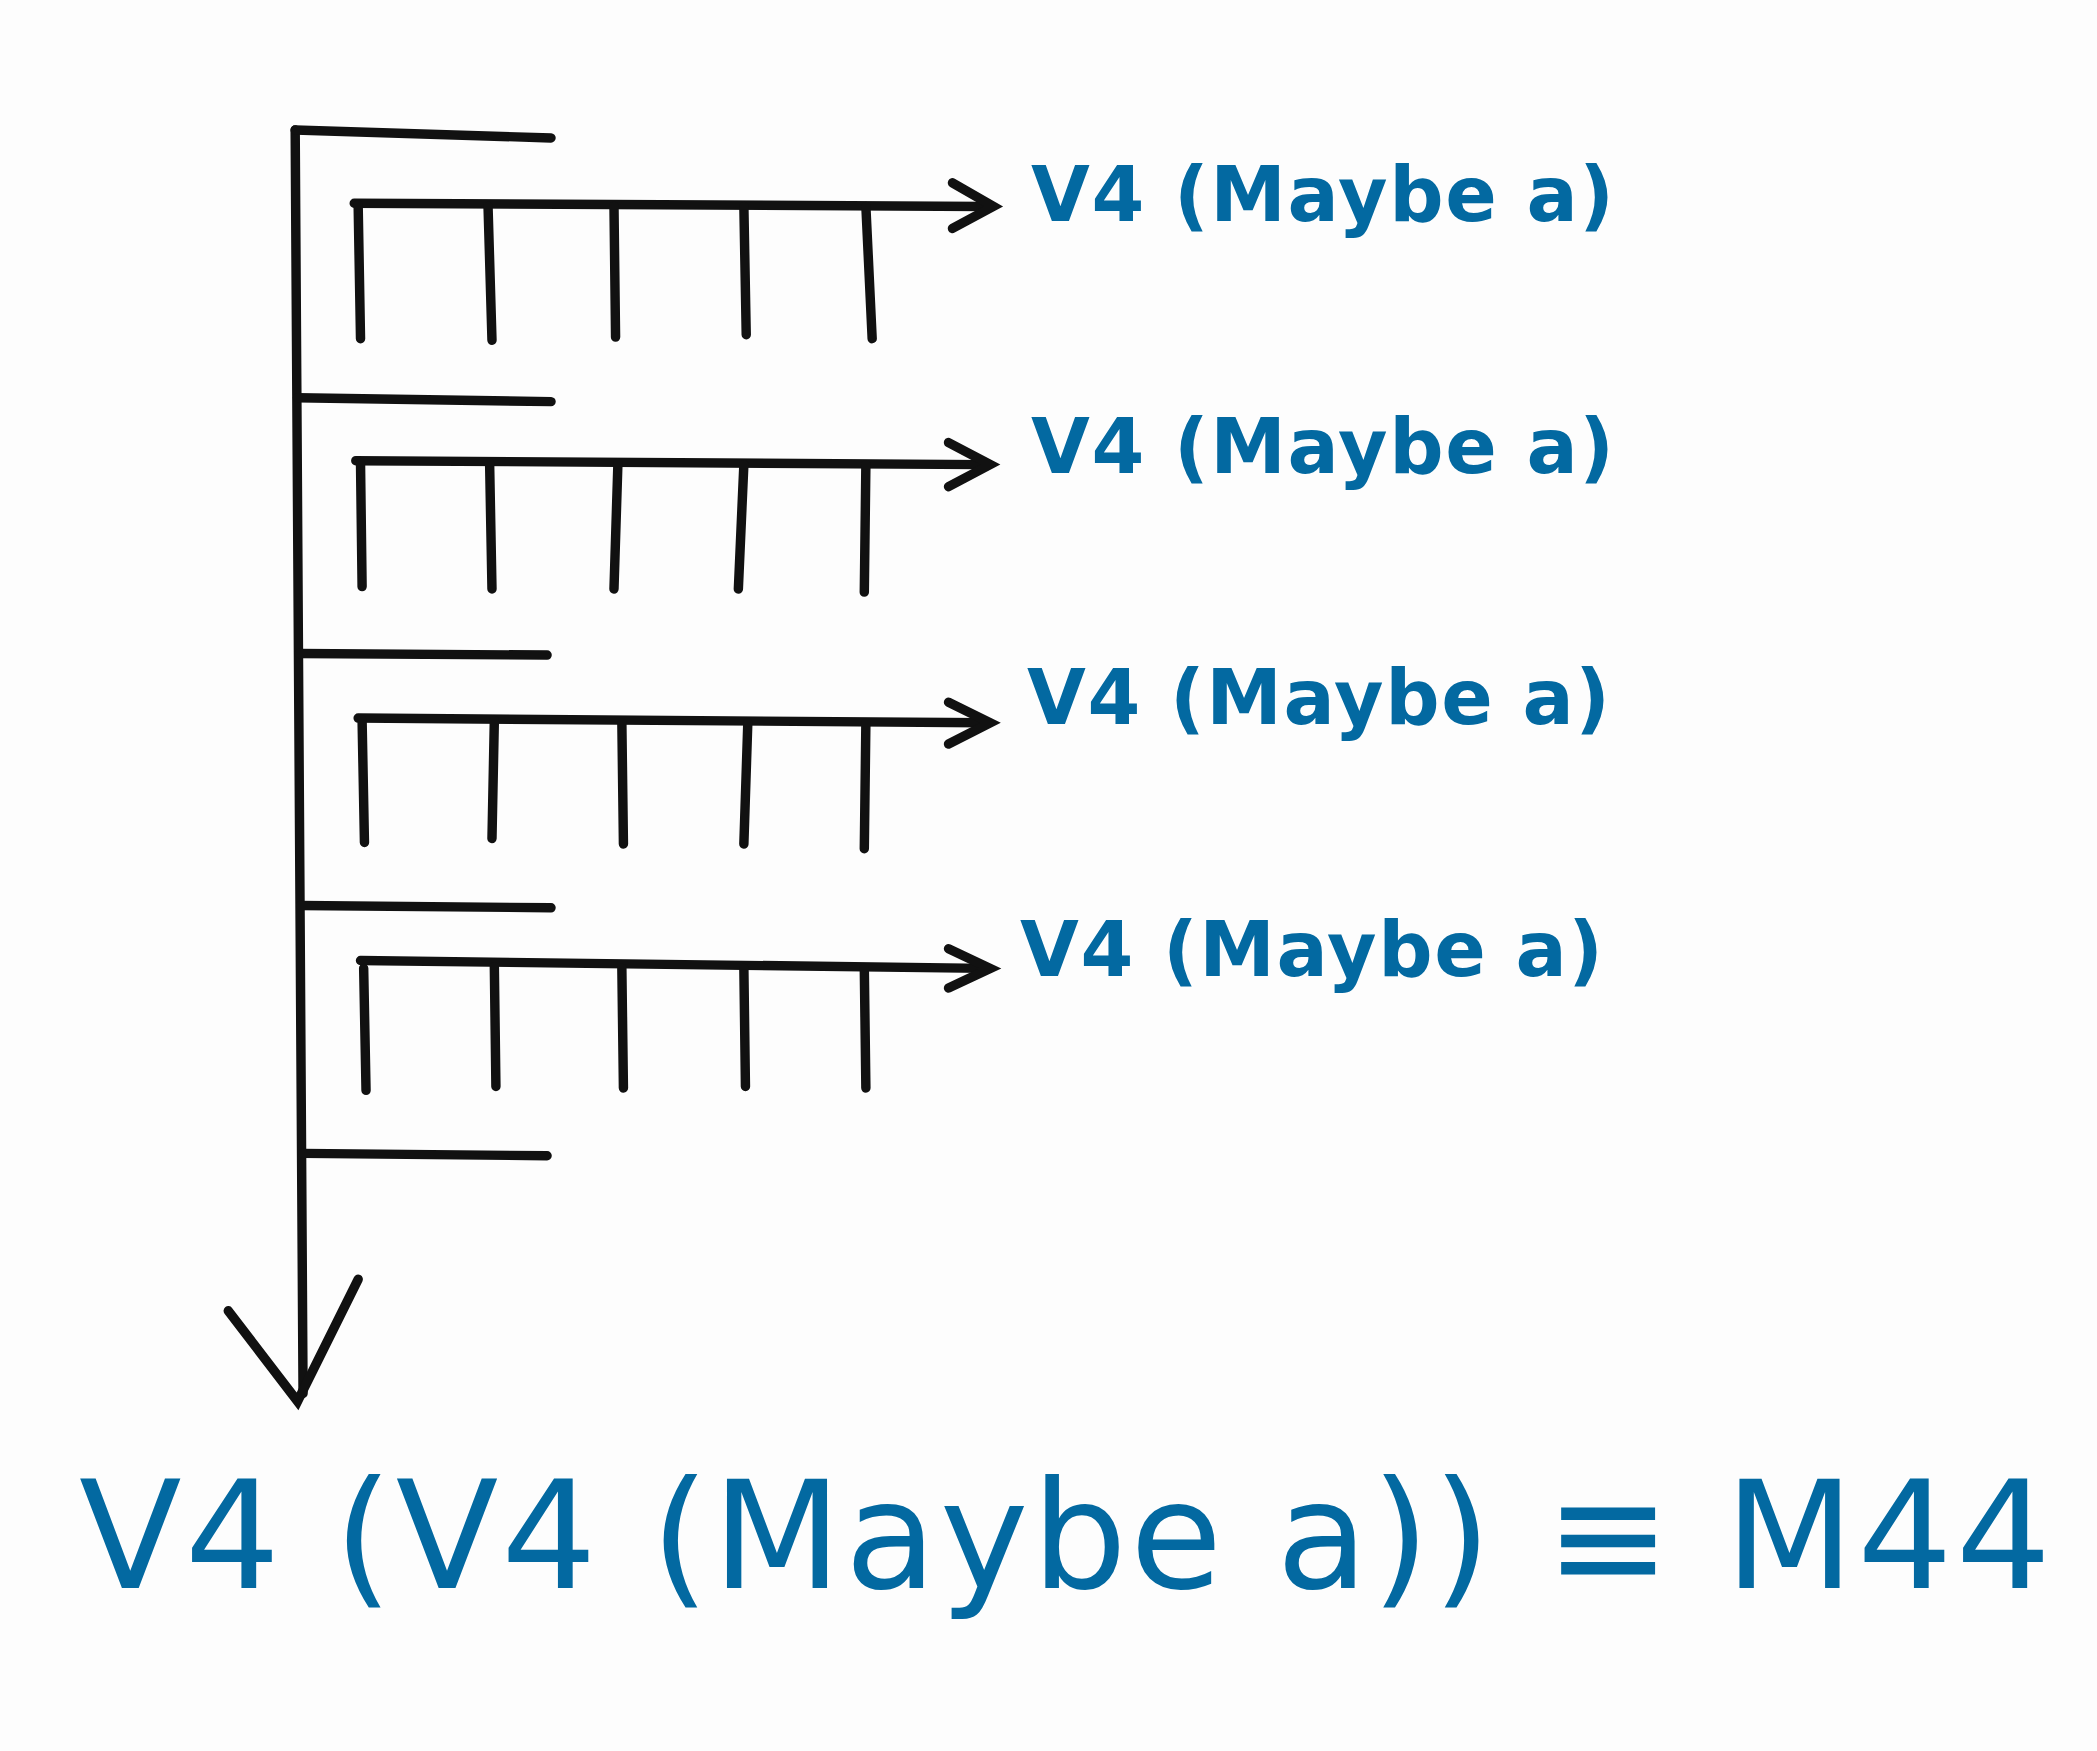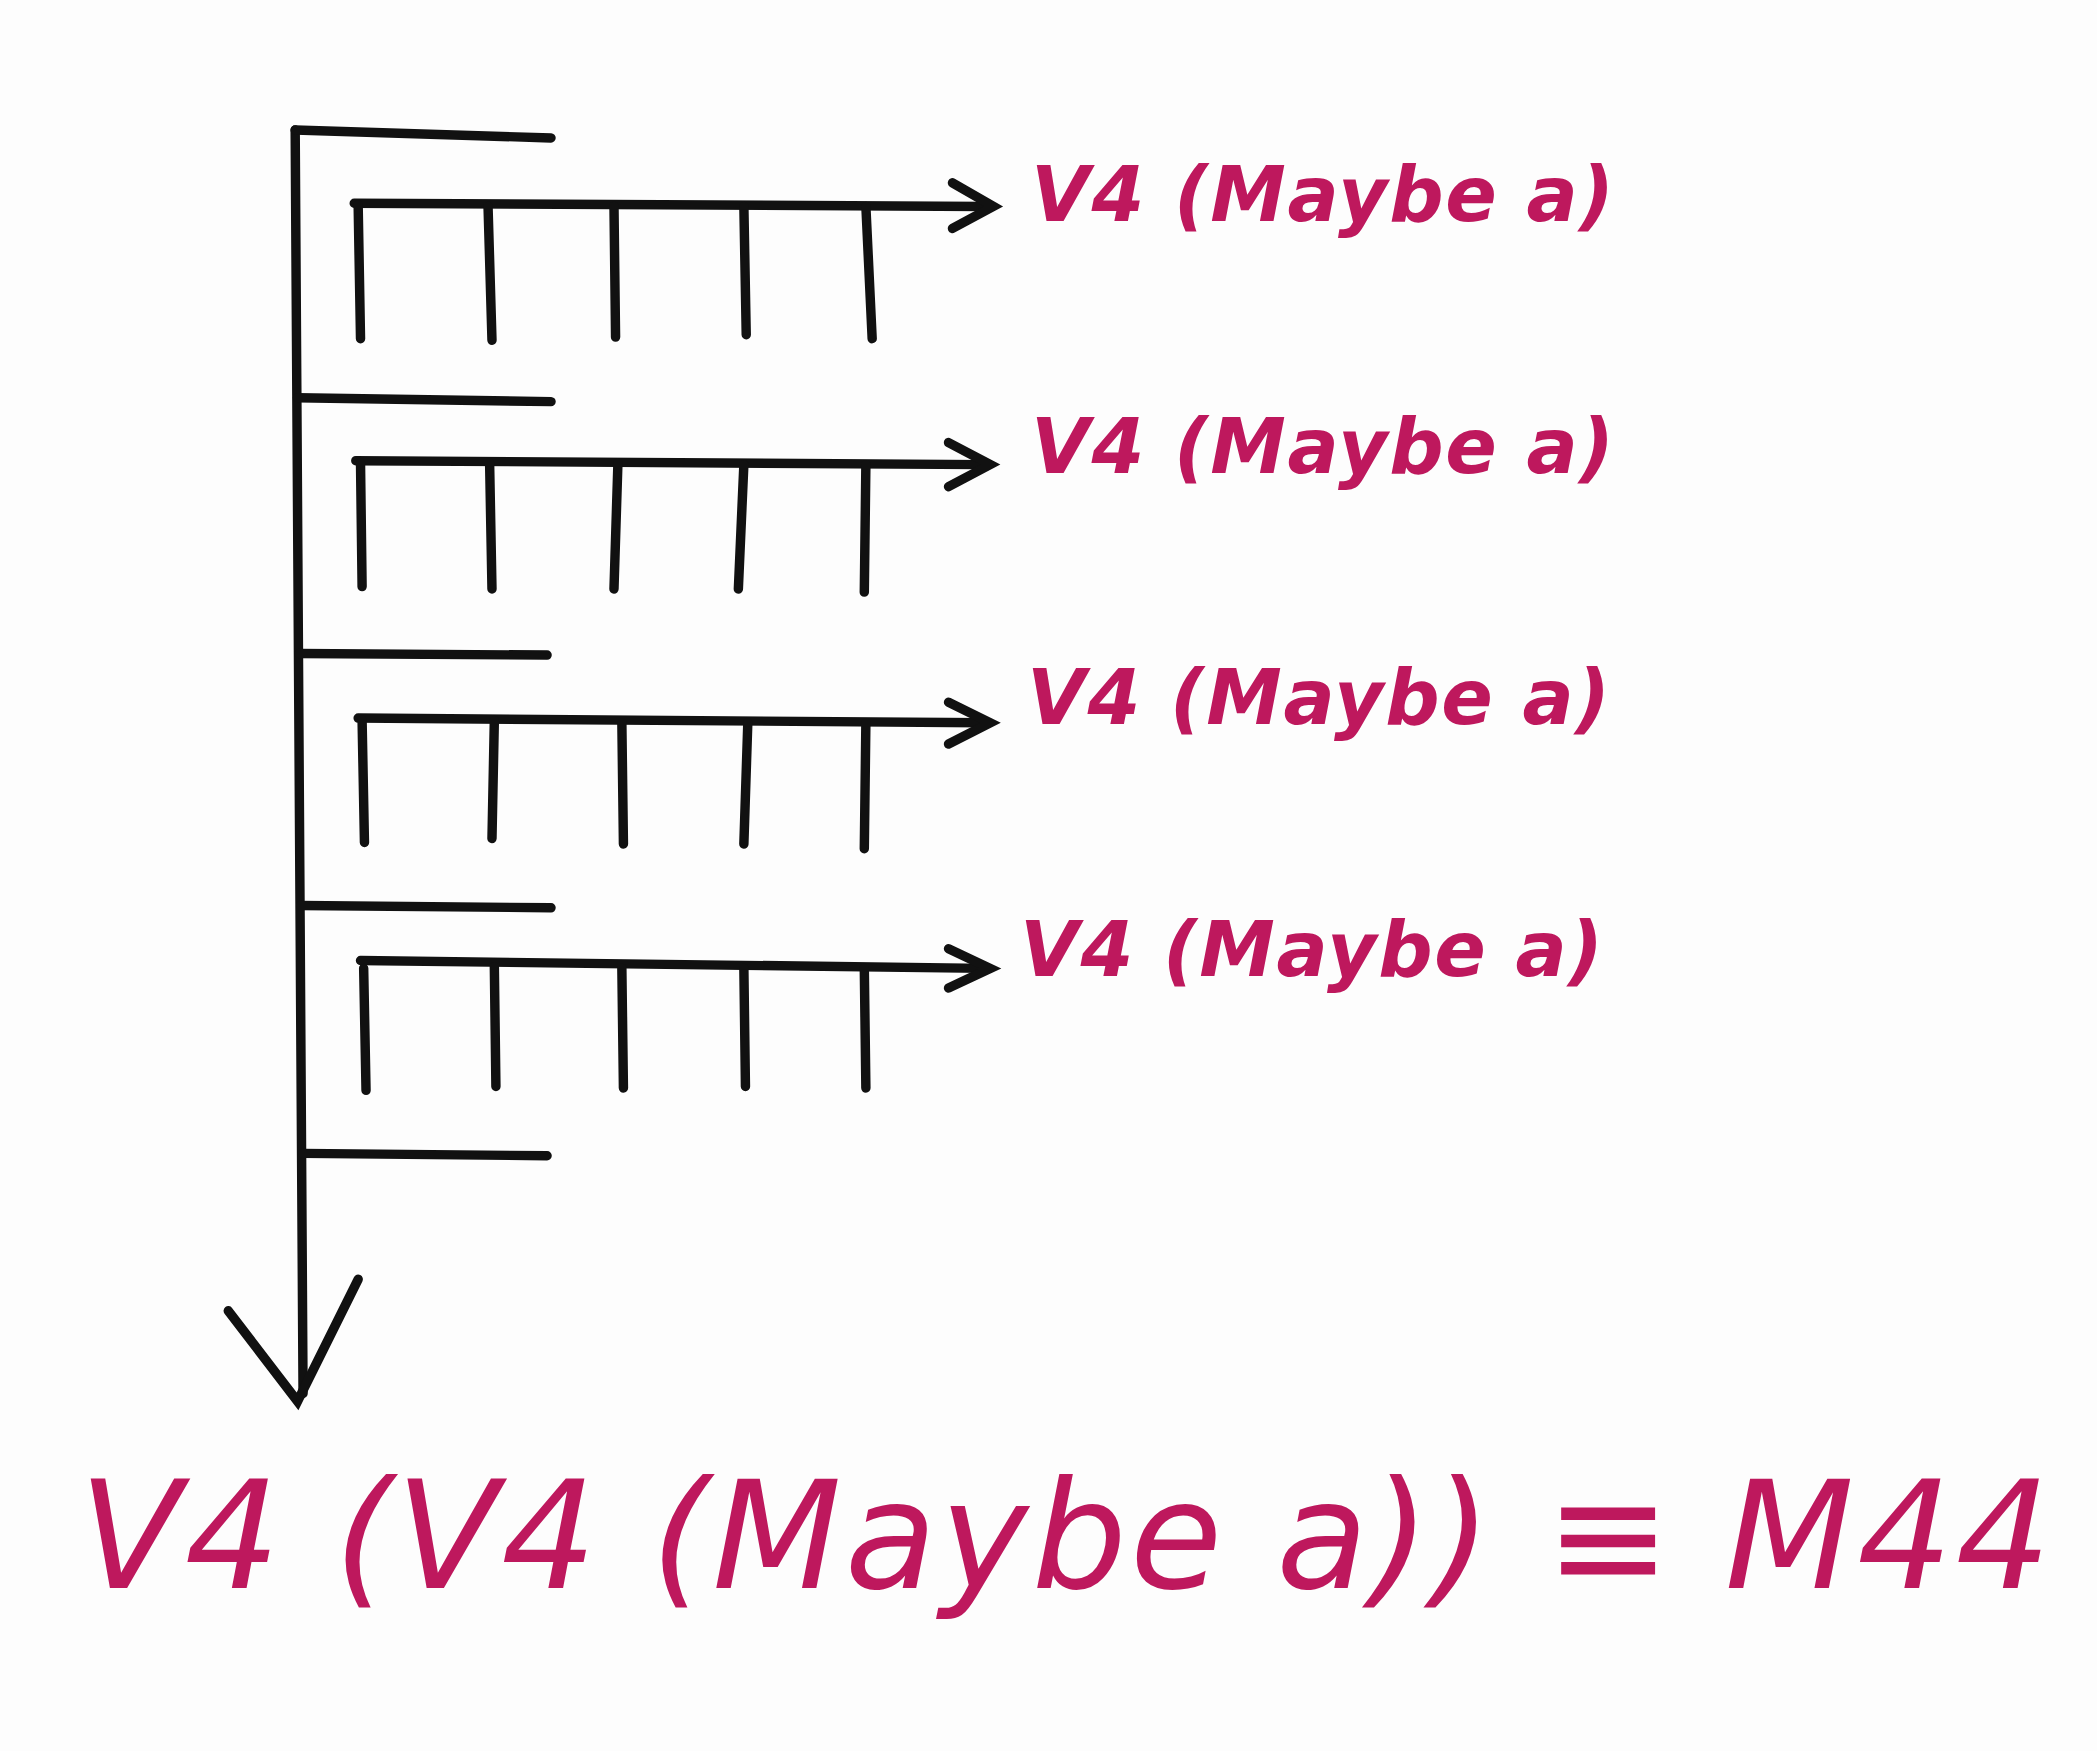--- a/index.html
+++ b/index.html
@@ -1,18 +1,18 @@
 <!DOCTYPE html>
 <html style="font-size:12.6px"><head>
 <meta charset="utf-8">
 <style>
   html,body{margin:0;padding:0;background:#fdfdfd;}
   body{width:2097px;height:1751px;position:relative;overflow:hidden;}
   svg{position:absolute;left:0;top:0;}
-  .lbl{position:absolute;font-family:"DejaVu Sans",sans-serif;color:#be185d;white-space:nowrap;font-style:italic;}
+  .lbl{position:absolute;font-family:"DejaVu Sans",sans-serif;color:#0369a1;white-space:nowrap;}
   .row-lbl{font-size:76px;font-weight:bold;letter-spacing:1.6px;}
   .eq{font-size:150px;letter-spacing:3.1px;}
 </style>
 </head>
 <body>
 
 <svg width="2097" height="1751" stroke="#111" stroke-width="12" stroke-linecap="round" fill="none" viewBox="0 0 2664 2224">
 
   <line x1="375" y1="165" x2="385" y2="1770"></line>
   <line x1="375" y1="165" x2="700" y2="175"></line>

